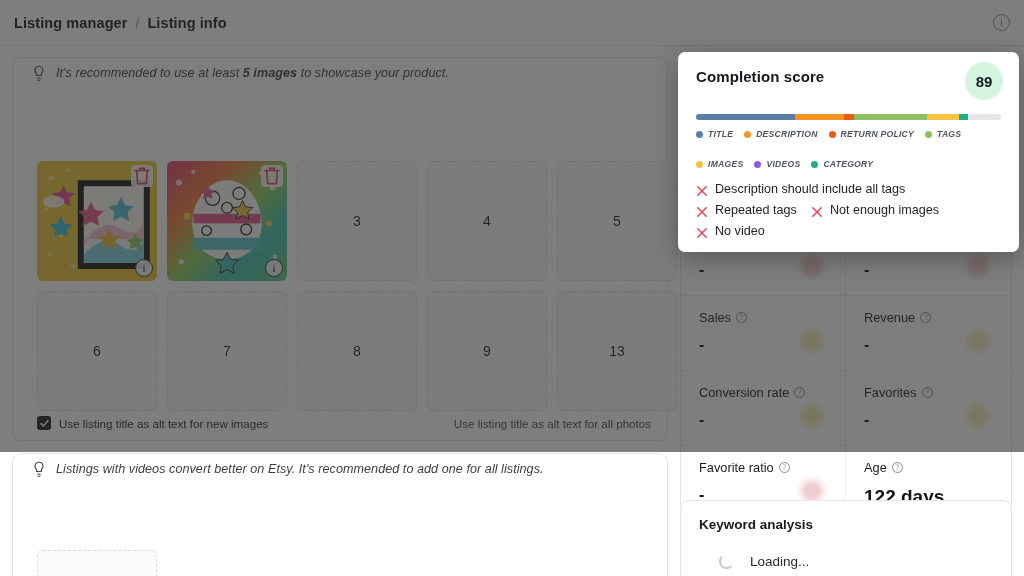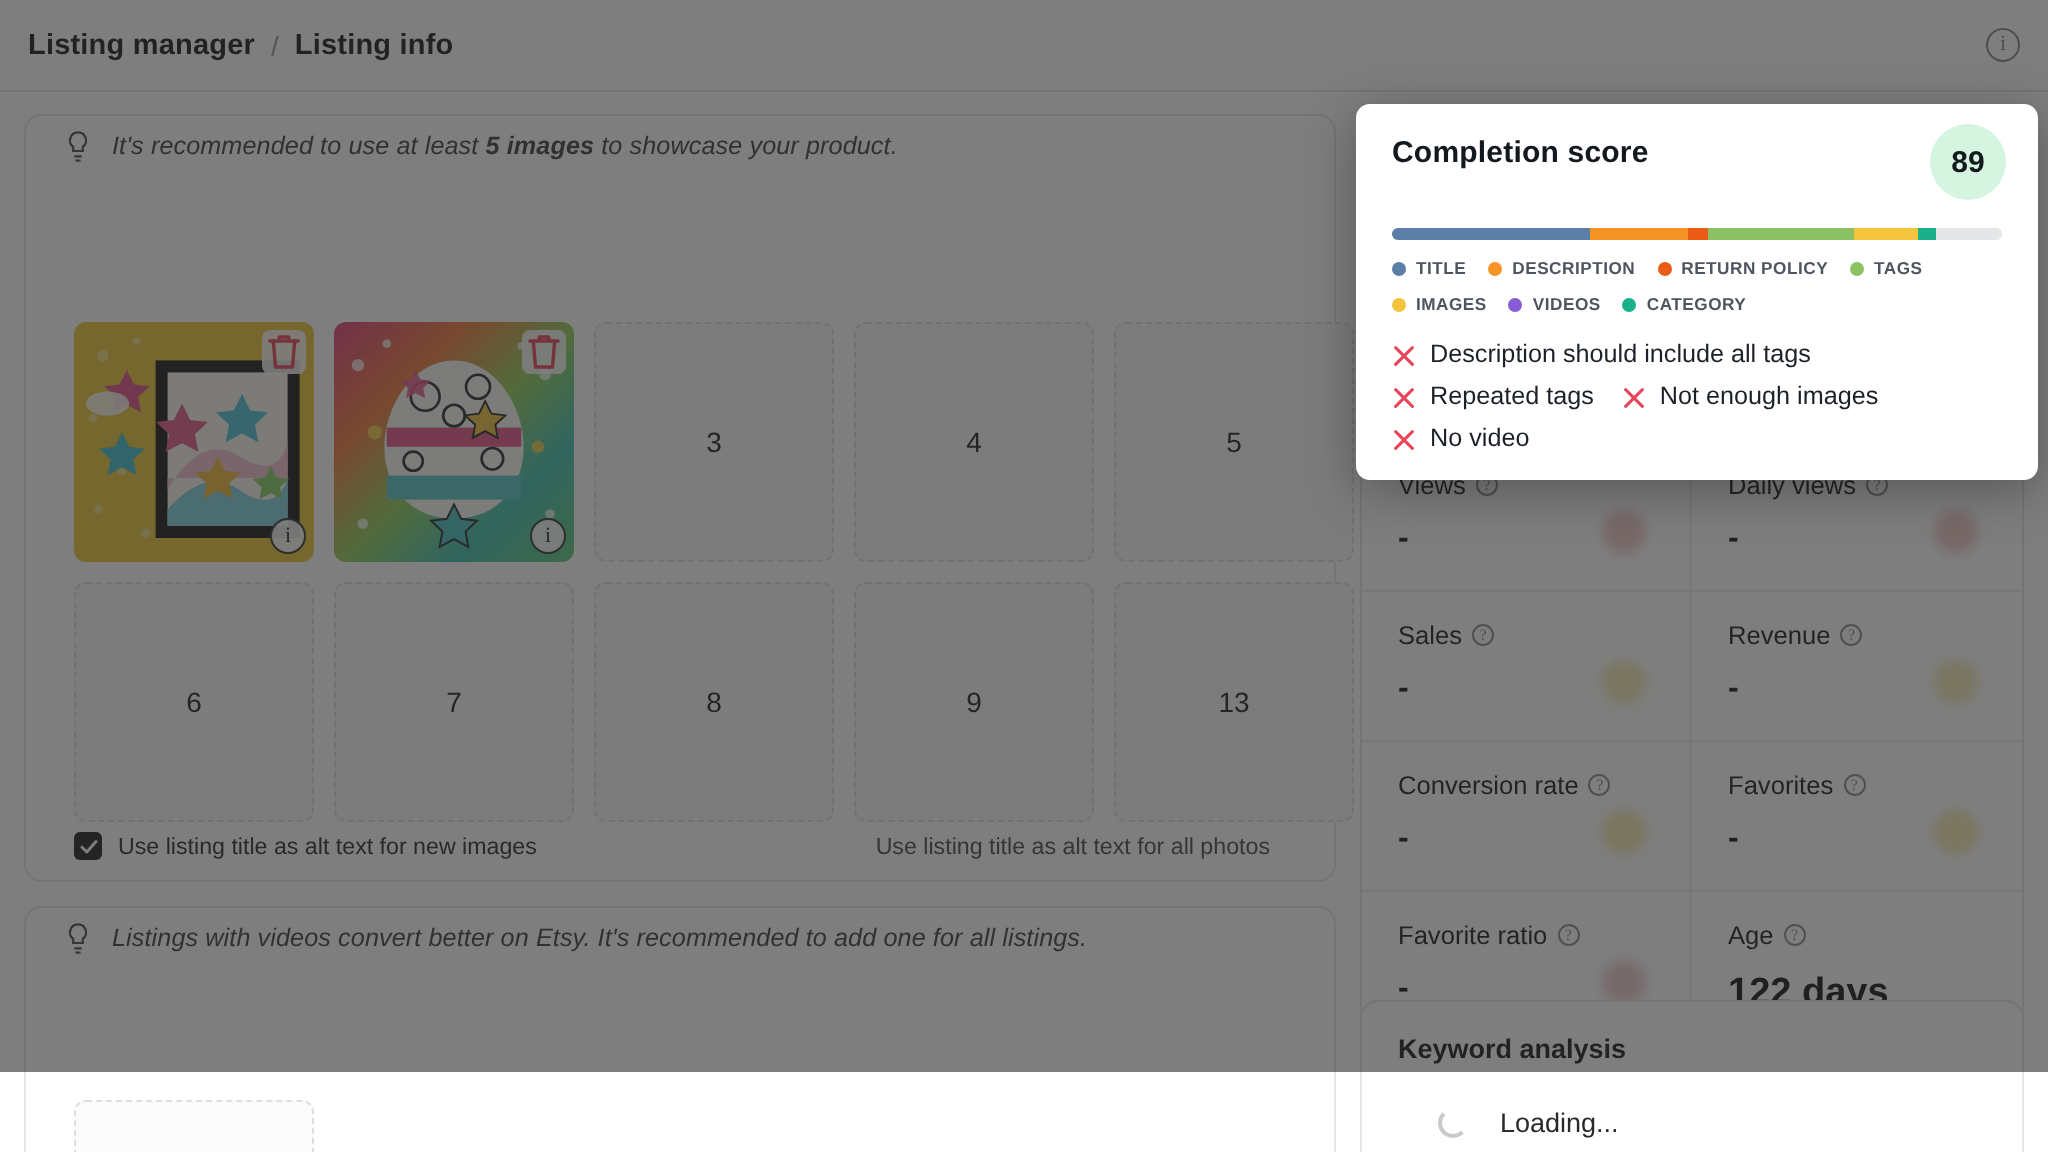--- a/index.html
+++ b/index.html
@@ -2,21 +2,21 @@
 <html><head>
 <meta charset="utf-8">
 <style>
   * { box-sizing: border-box; margin: 0; padding: 0; }
   html, body {
     width: 1024px; height: 576px;
     font-family: "Liberation Sans", sans-serif;
     background: #ffffff;
     overflow: hidden;
   }
-  #app { position: relative; width: 1024px; height: 536px; background: #f9a8d4; }
+  #app { position: relative; width: 1024px; height: 452px; background: #f9a8d4; }
 
   
   .page { position: absolute; inset: 0; background: #ffffff; }
 
   .topbar {
     position: absolute; left: 0; top: 0; width: 1024px; height: 46px;
     background: #ffffff; border-bottom: 1px solid #e7e7e7;
     display: flex; align-items: center; padding: 0 14px;
   }
   .crumb { font-size: 14.5px; font-weight: bold; color: #1b1b1b; letter-spacing: .1px; }
@@ -76,21 +76,21 @@
   }
   .info-btn {
     position: absolute; right: 4px; bottom: 4px; width: 18px; height: 18px;
     background: rgba(255,255,255,.9); border-radius: 50%;
     display: flex; align-items: center; justify-content: center;
     font-size: 11px; color: #2a2a2a; font-family: "Liberation Serif", serif;
     border: 1px solid #3a3a3a;
   }
 
   .photo-foot {
-    position: absolute; left: 24px; right: 32px; top: 358px;
+    position: absolute; left: 24px; right: 16px; top: 358px;
     display: flex; align-items: center;
   }
   .chkwrap { display: flex; align-items: center; gap: 8px; }
   .chk {
     width: 14px; height: 14px; border-radius: 3px; background: #1f1f1f;
     display: flex; align-items: center; justify-content: center;
   }
   .chk svg { width: 9px; height: 9px; }
   .chk-label { font-size: 11.6px; color: #2c2c2c; }
   .foot-spacer { flex: 1; }
@@ -154,21 +154,21 @@
   .score-badge {
     width: 38px; height: 38px; border-radius: 50%; background: #d6f5e0;
     display: flex; align-items: center; justify-content: center;
     font-size: 15px; font-weight: bold; color: #14181f;
     margin-top: -6px; margin-right: -2px;
   }
   .segbar {
     display: flex; height: 6px; border-radius: 3px; overflow: hidden;
     margin-top: 14px; background: #e4e6e8;
   }
-  .legend { margin-top: 9px; display: flex; flex-wrap: wrap; gap: 8px 11px; max-width: 300px; }
+  .legend { margin-top: 9px; display: flex; flex-wrap: wrap; gap: 20px 11px; max-width: 300px; font-style: italic; }
   .leg { display: flex; align-items: center; gap: 5px; }
   .leg-dot { width: 7px; height: 7px; border-radius: 50%; flex: none; }
   .leg-txt { font-size: 8.6px; font-weight: bold; color: #4e5560; letter-spacing: .25px; }
   .errs { margin-top: 13px; display: flex; flex-wrap: wrap; gap: 7px 14px; max-width: 306px; }
   .err { display: flex; align-items: center; gap: 7px; }
   .err-x { width: 12px; height: 12px; flex: none; }
   .err-txt { font-size: 12.6px; color: #1c2128; }
 </style>
 </head>
 <body>

